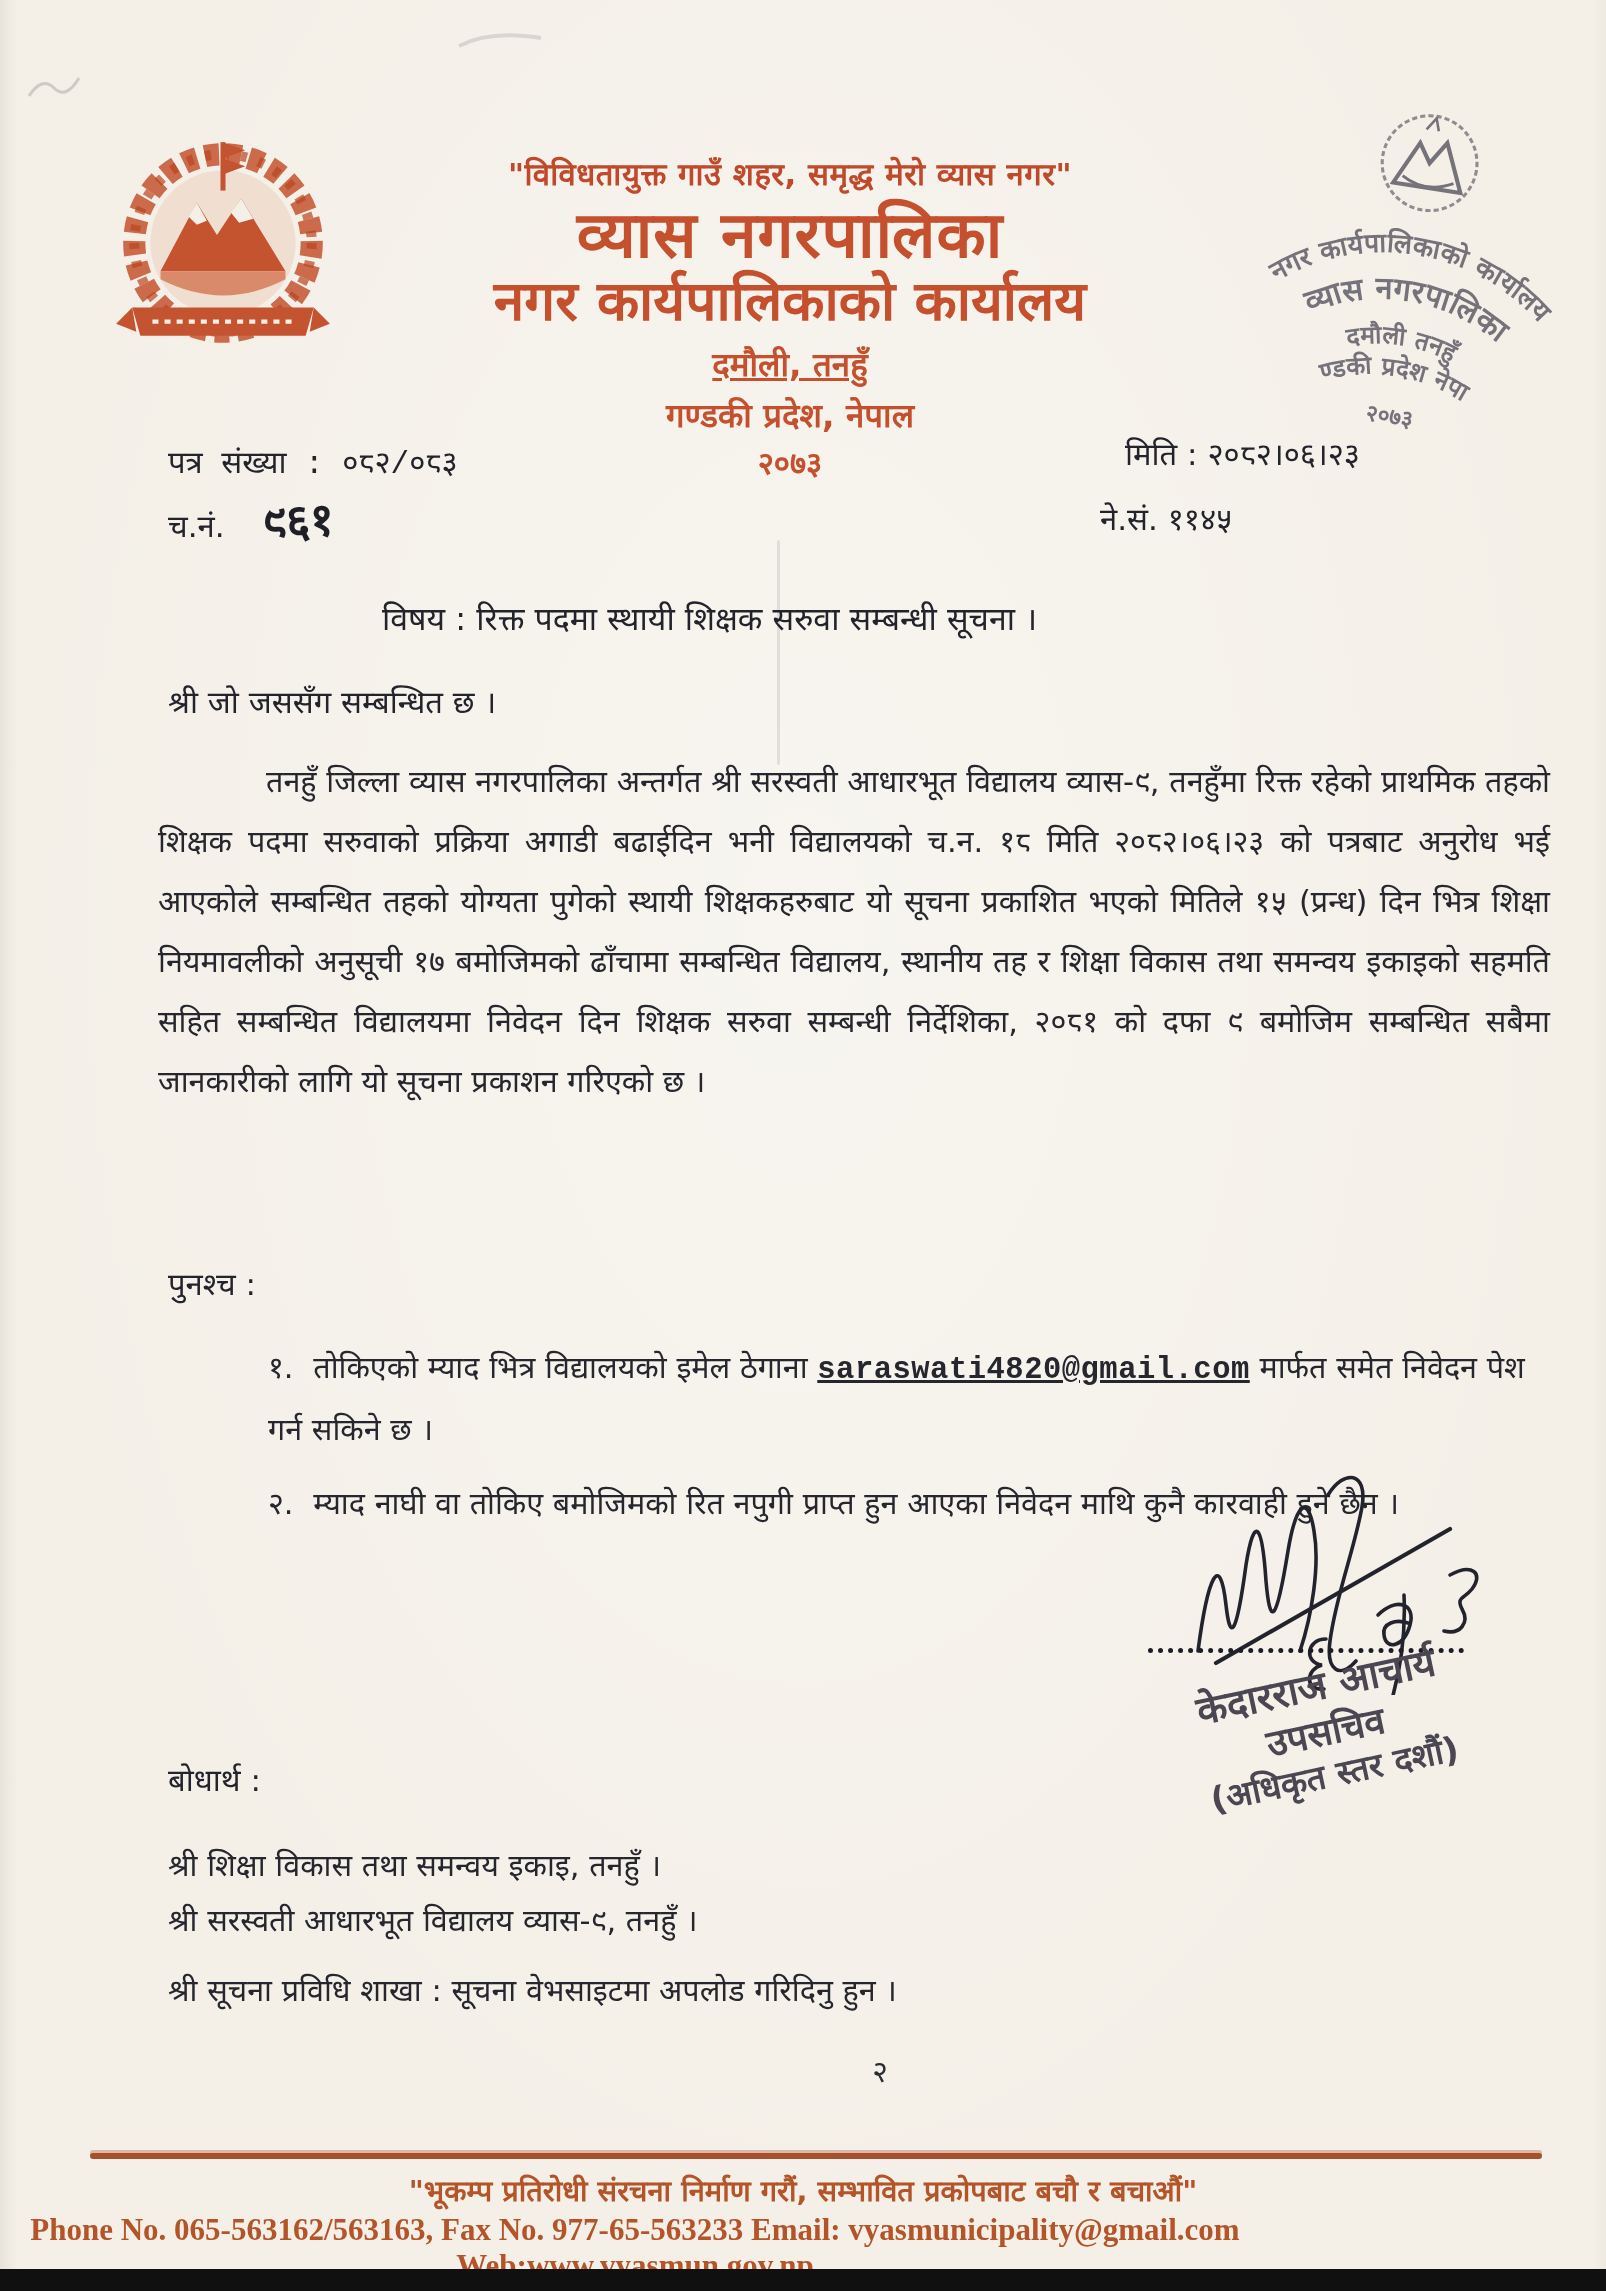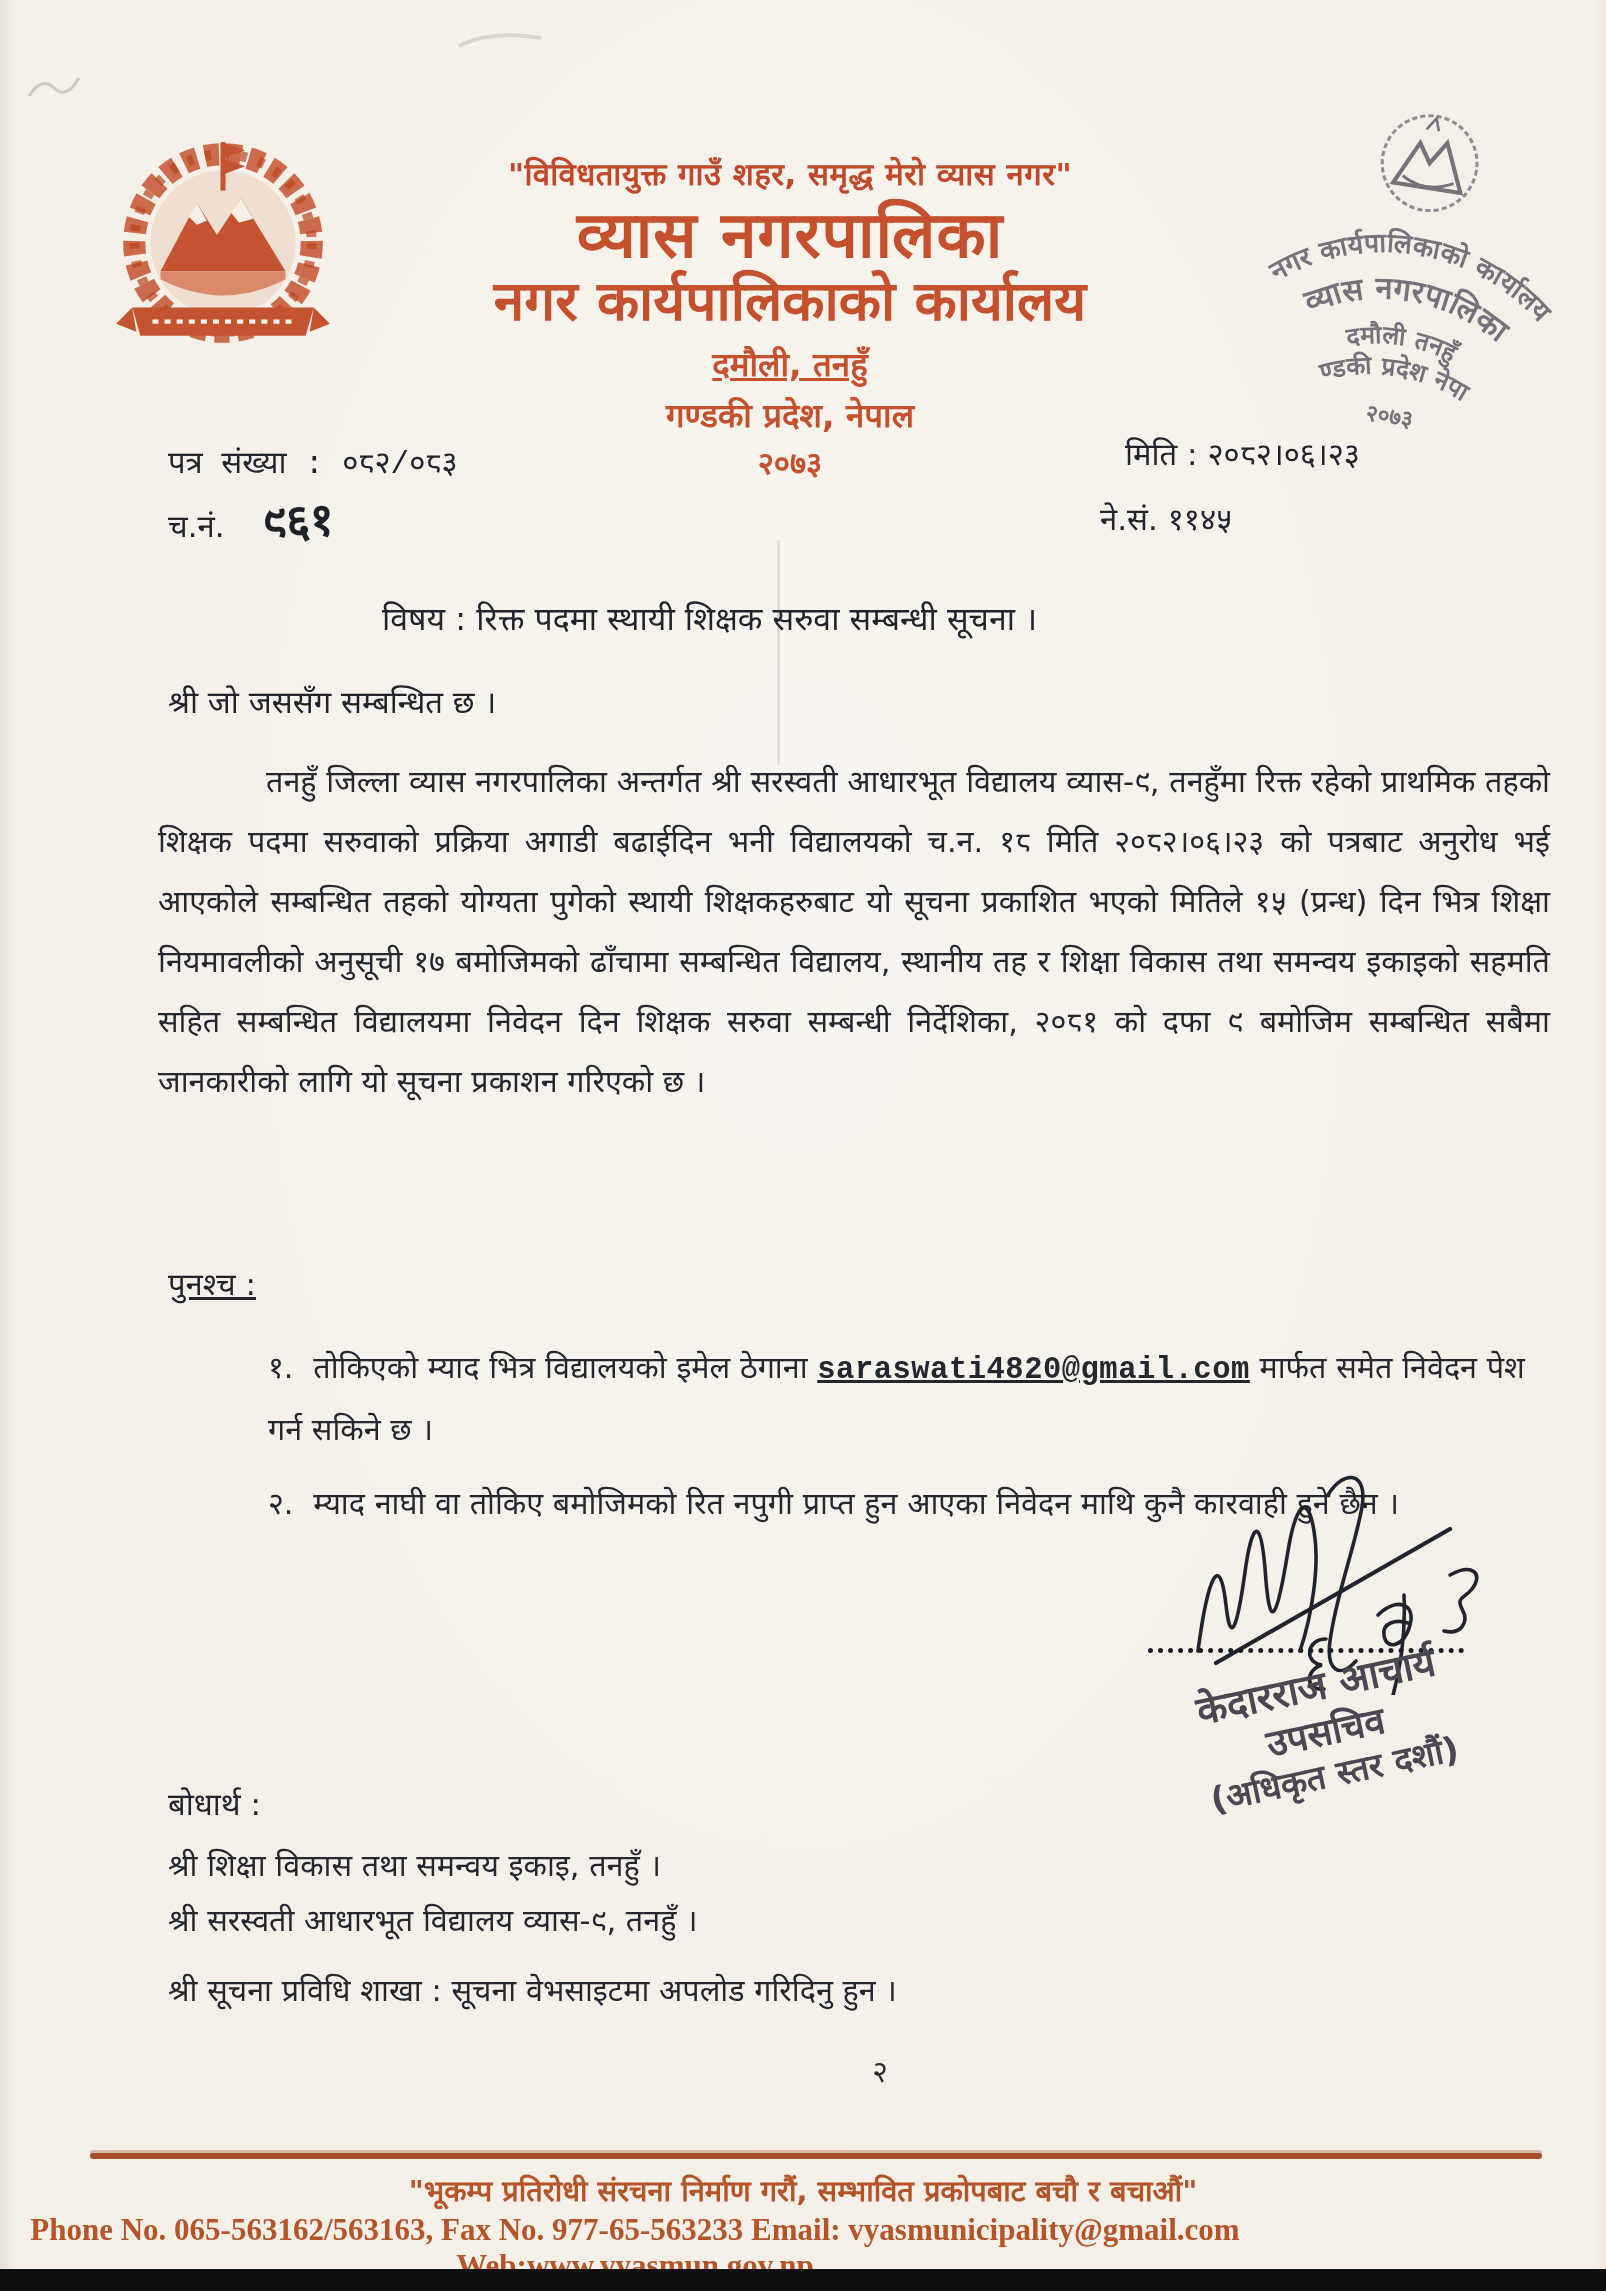--- a/index.html
+++ b/index.html
@@ -32,27 +32,27 @@
 
   .subject{left:382px;top:596px;font-size:32px;color:#23232c;}
   .saluta{left:168px;top:680px;font-size:31px;color:#23232c;}
 
   .bodytext{
     left:158px;top:752px;width:1392px;
     font-size:30.5px;line-height:60px;
     text-align:justify;text-indent:108px;color:#26262e;
   }
 
-  .punashcha{left:168px;top:1262px;font-size:31px;color:#23232c;text-decoration:underline;}
+  .punashcha{left:168px;top:1262px;font-size:31px;color:#23232c;}
   .ps-list{left:268px;top:1338px;width:1300px;font-size:30.5px;line-height:60px;color:#26262e;}
   .ps-item{margin-bottom:14px;}
   .ps-num{margin-right:10px;}
   .email{font-weight:bold;text-decoration:underline;font-family:Liberation Mono, monospace;letter-spacing:.5px;}
 
-  .cc-label{left:168px;top:1758px;font-size:31px;color:#23232c;margin-top:24px;}
+  .cc-label{left:168px;top:1758px;font-size:31px;color:#23232c;}
   .cc-item{left:168px;font-size:30.5px;color:#26262e;}
 
   .pageno{left:820px;top:2050px;width:120px;text-align:center;font-size:30px;color:#2b2b33;}
 
   .foot-line{left:90px;top:2153px;width:1452px;height:6px;background:#a8502c;border-radius:3px;box-shadow:0 -3px 0 rgba(168,80,44,.35);}
   .foot-slogan{left:0;top:2170px;width:1606px;text-align:center;font-size:29px;font-weight:bold;color:#b35429;}
   .foot-contact{left:0;top:2212px;width:1270px;text-align:center;font-size:31px;font-weight:bold;color:#b35429;font-family:"Liberation Serif",serif;}
 
   .scan-strip{left:0;top:2269px;width:1606px;height:22px;background:#101010;}
   .crease{left:777px;top:540px;width:3px;height:225px;background:rgba(110,110,110,.16);border-radius:2px;}

